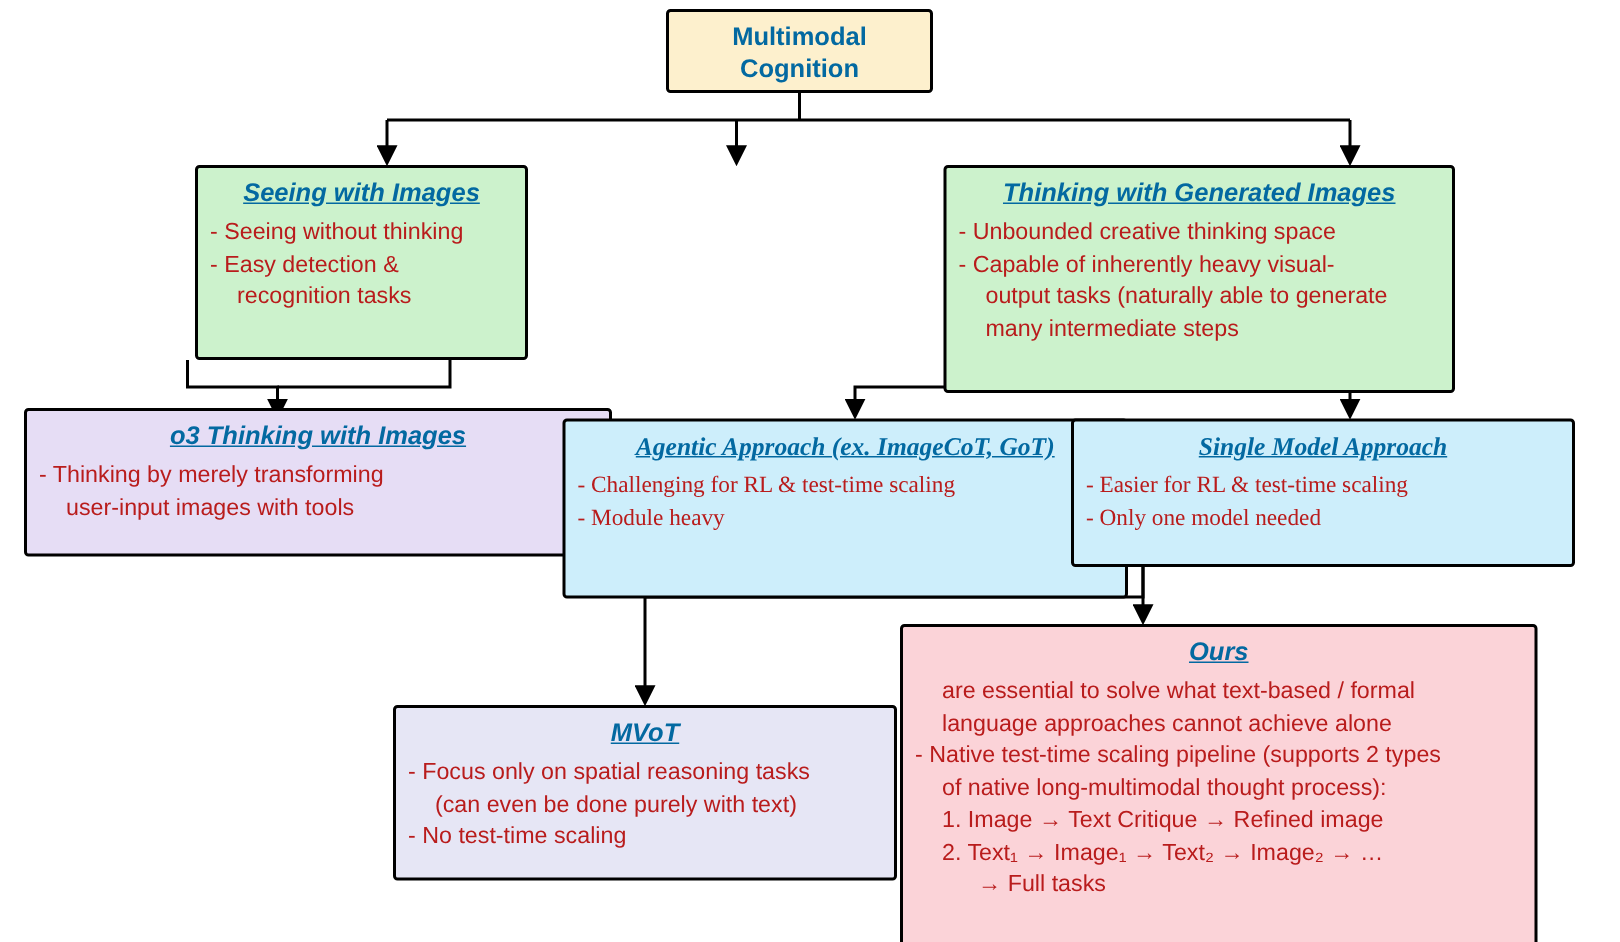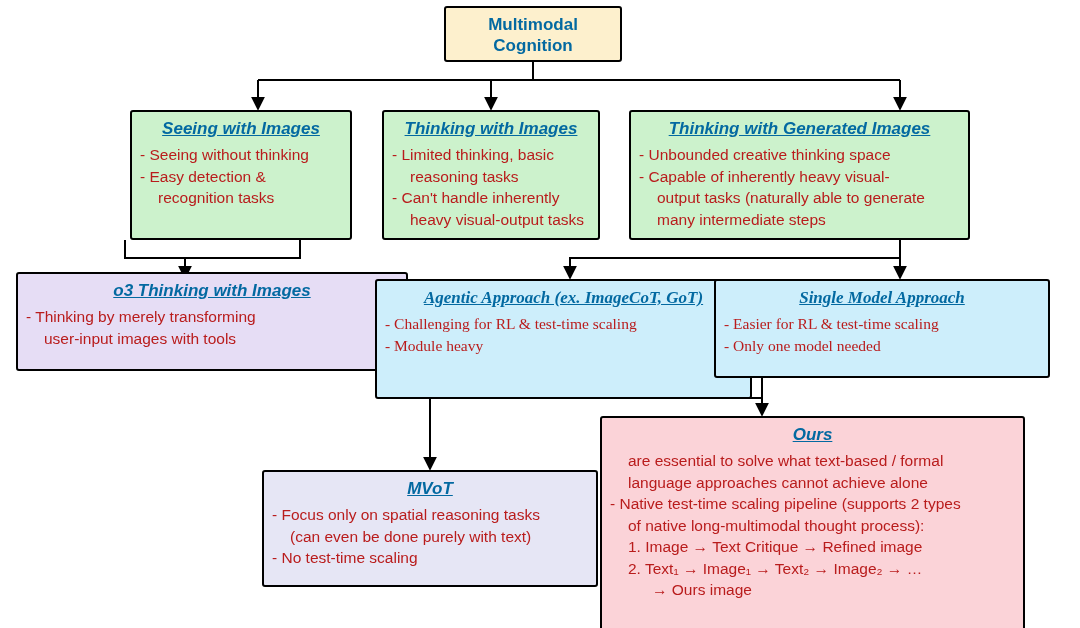--- a/index.html
+++ b/index.html
@@ -88,31 +88,22 @@
 
   <div class="box" style="left:130px; top:110px; width:222px; height:130px; background:#ccf2cc;">
     <div class="title ul">Seeing with Images</div>
     <div class="body">
       <div>- Seeing without thinking</div>
       <div>- Easy detection &amp;</div>
       <div class="indent1">recognition tasks</div>
     </div>
   </div>
 
-  <div class="box" style="left:382px; top:110px; width:218px; height:130px; background:#ccf2cc;">
-    <div class="title ul">Thinking with Images</div>
-    <div class="body">
-      <div>- Limited thinking, basic</div>
-      <div class="indent1">reasoning tasks</div>
-      <div>- Can't handle inherently</div>
-      <div class="indent1">heavy visual-output tasks</div>
-    </div>
-  </div>
 
-  <div class="box" style="left:629px; top:110px; width:341px; height:130px; background:#ccf2cc;">
+  <div class="box" style="left:629px; top:110px; width:341px; height:152px; background:#ccf2cc;">
     <div class="title ul">Thinking with Generated Images</div>
     <div class="body">
       <div>- Unbounded creative thinking space</div>
       <div>- Capable of inherently heavy visual-</div>
       <div class="indent1">output tasks (naturally able to generate</div>
       <div class="indent1">many intermediate steps</div>
     </div>
   </div>
 
   <div class="box" style="left:16px; top:272px; width:392px; height:99px; background:#e6ddf5;">
@@ -150,17 +141,17 @@
 
   <div class="box" style="left:600px; top:416px; width:425px; height:232px; background:#fbd3d8;">
     <div class="title ul">Ours</div>
     <div class="body">
       <div class="indent1">are essential to solve what text-based / formal</div>
       <div class="indent1">language approaches cannot achieve alone</div>
       <div>- Native test-time scaling pipeline (supports 2 types</div>
       <div class="indent1">of native long-multimodal thought process):</div>
       <div class="indent1">1. Image → Text Critique → Refined image</div>
       <div class="indent1">2. Text₁ → Image₁ → Text₂ → Image₂ → …</div>
-      <div class="indent2">→ Ours image</div>
+      <div class="indent2">→ Full tasks</div>
     </div>
   </div>
 
 </div>
 
 </body></html>

